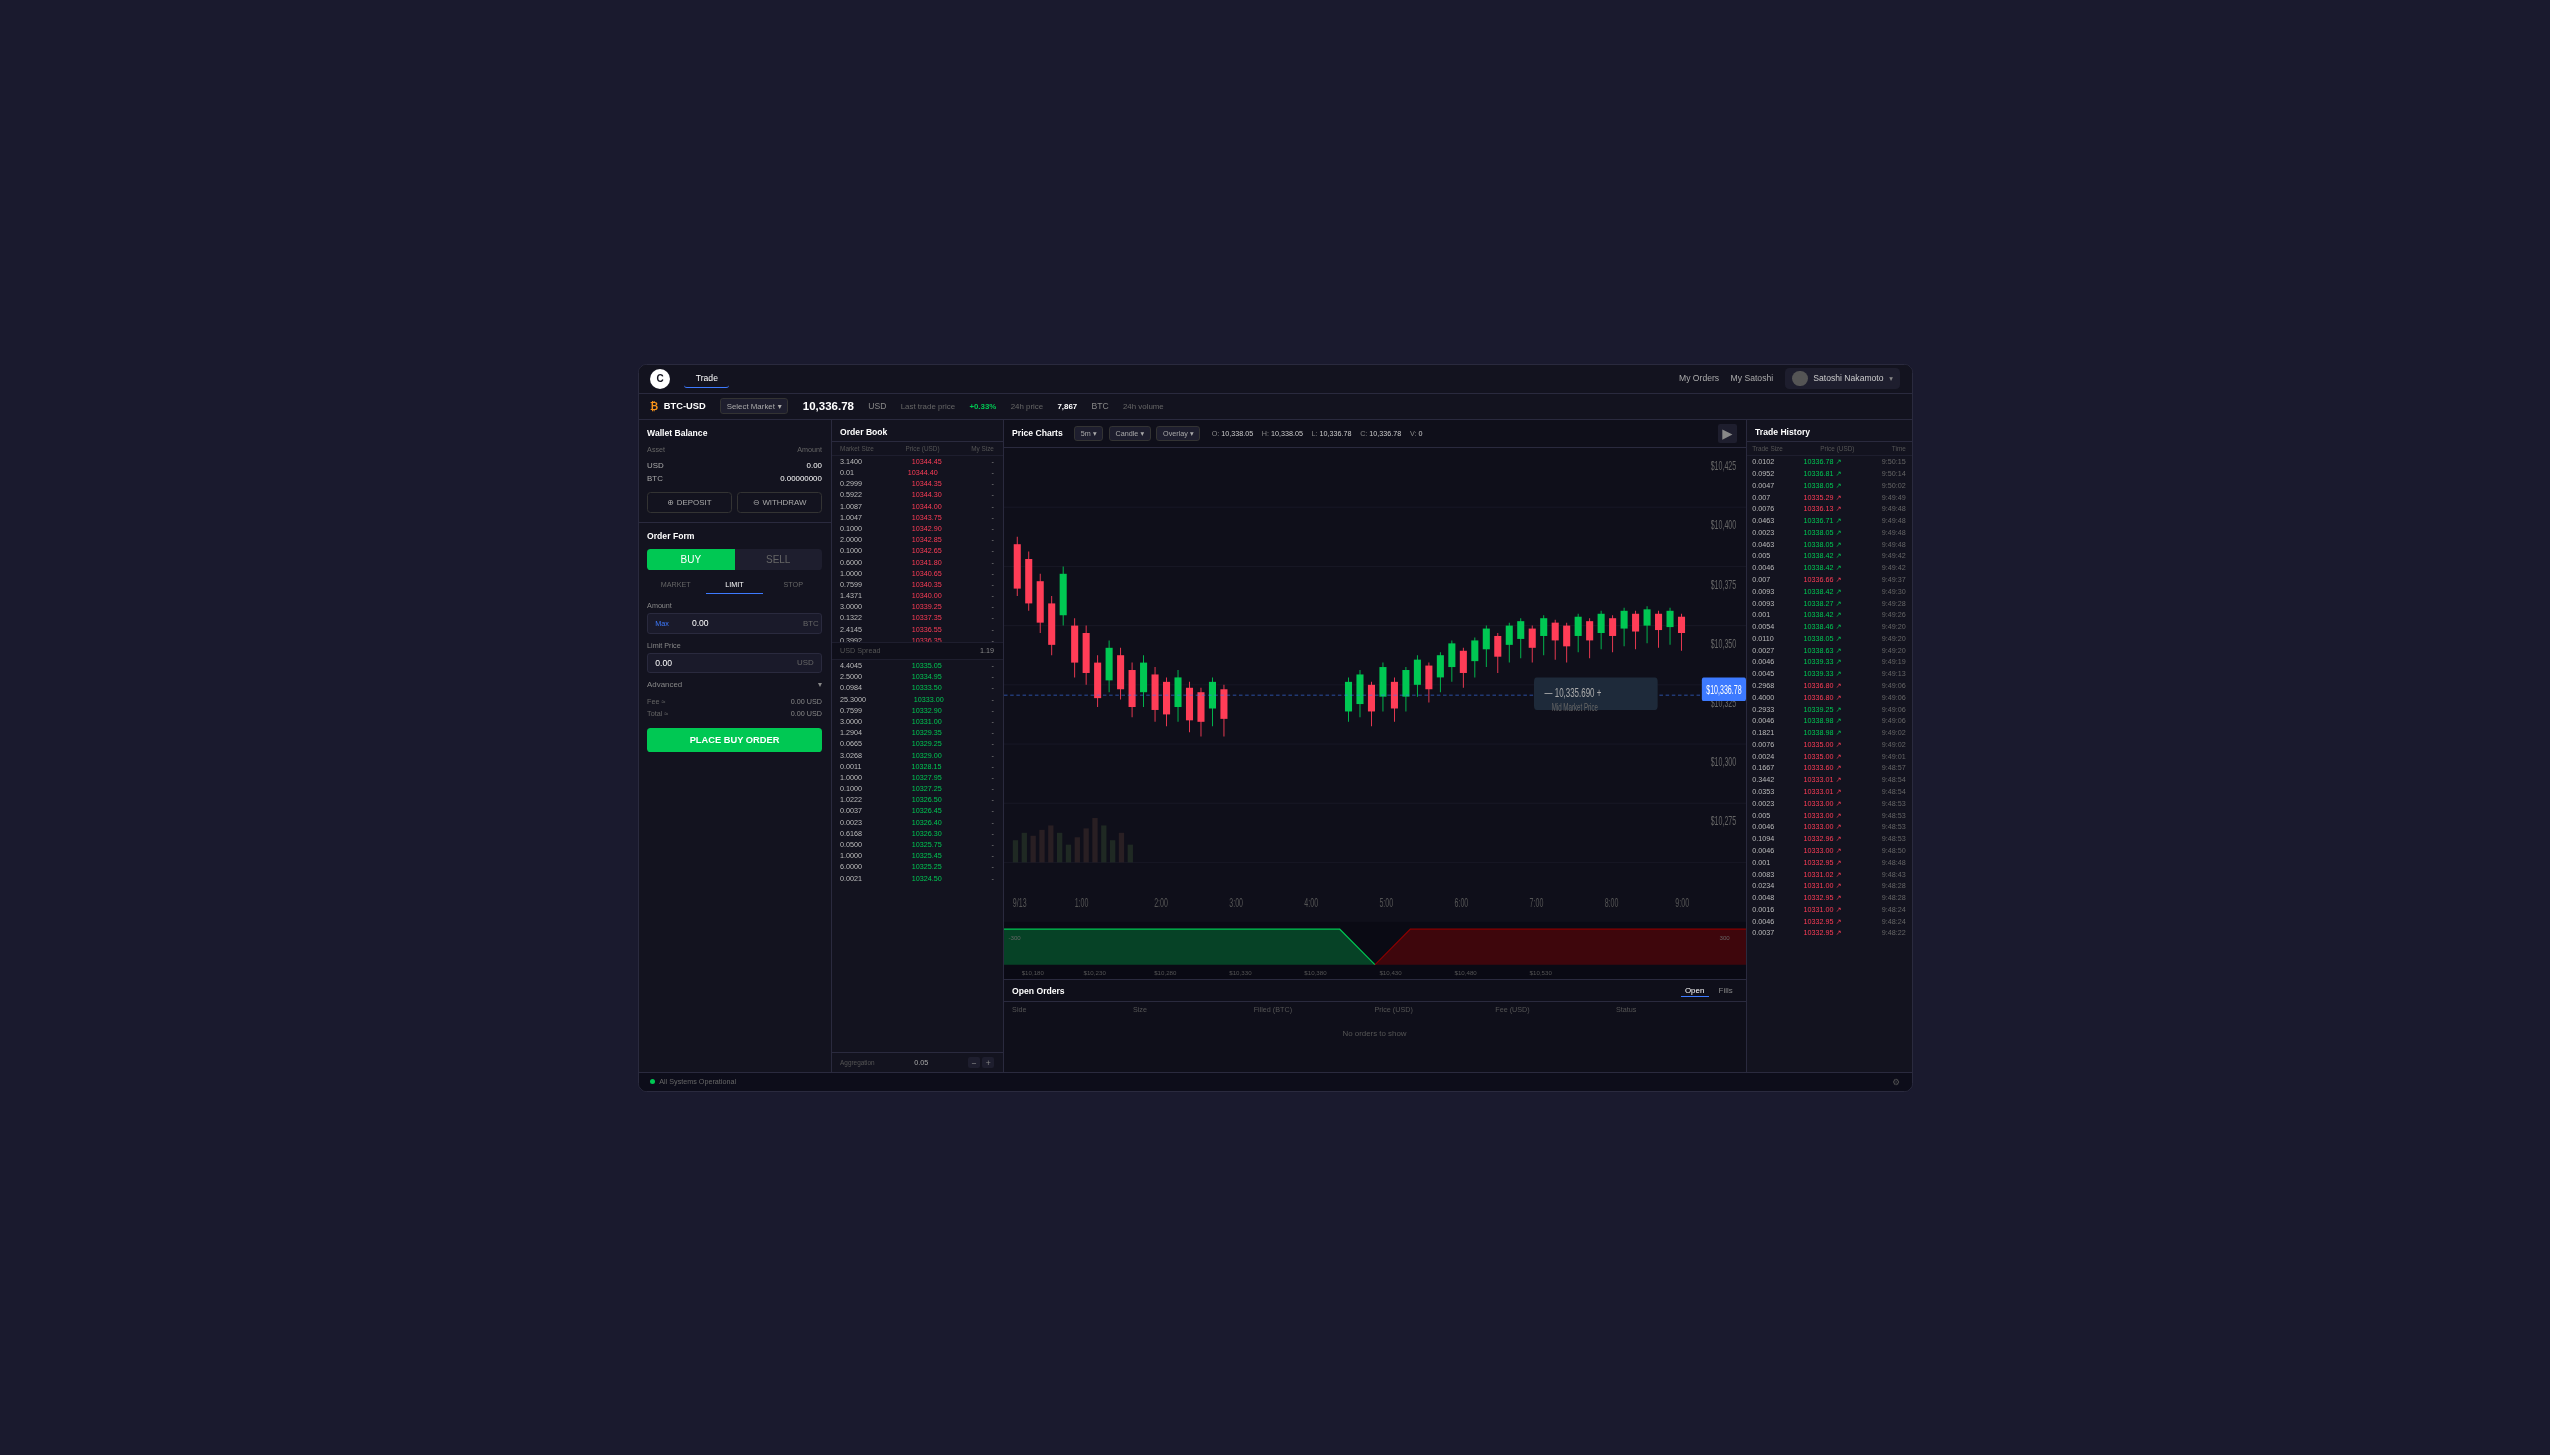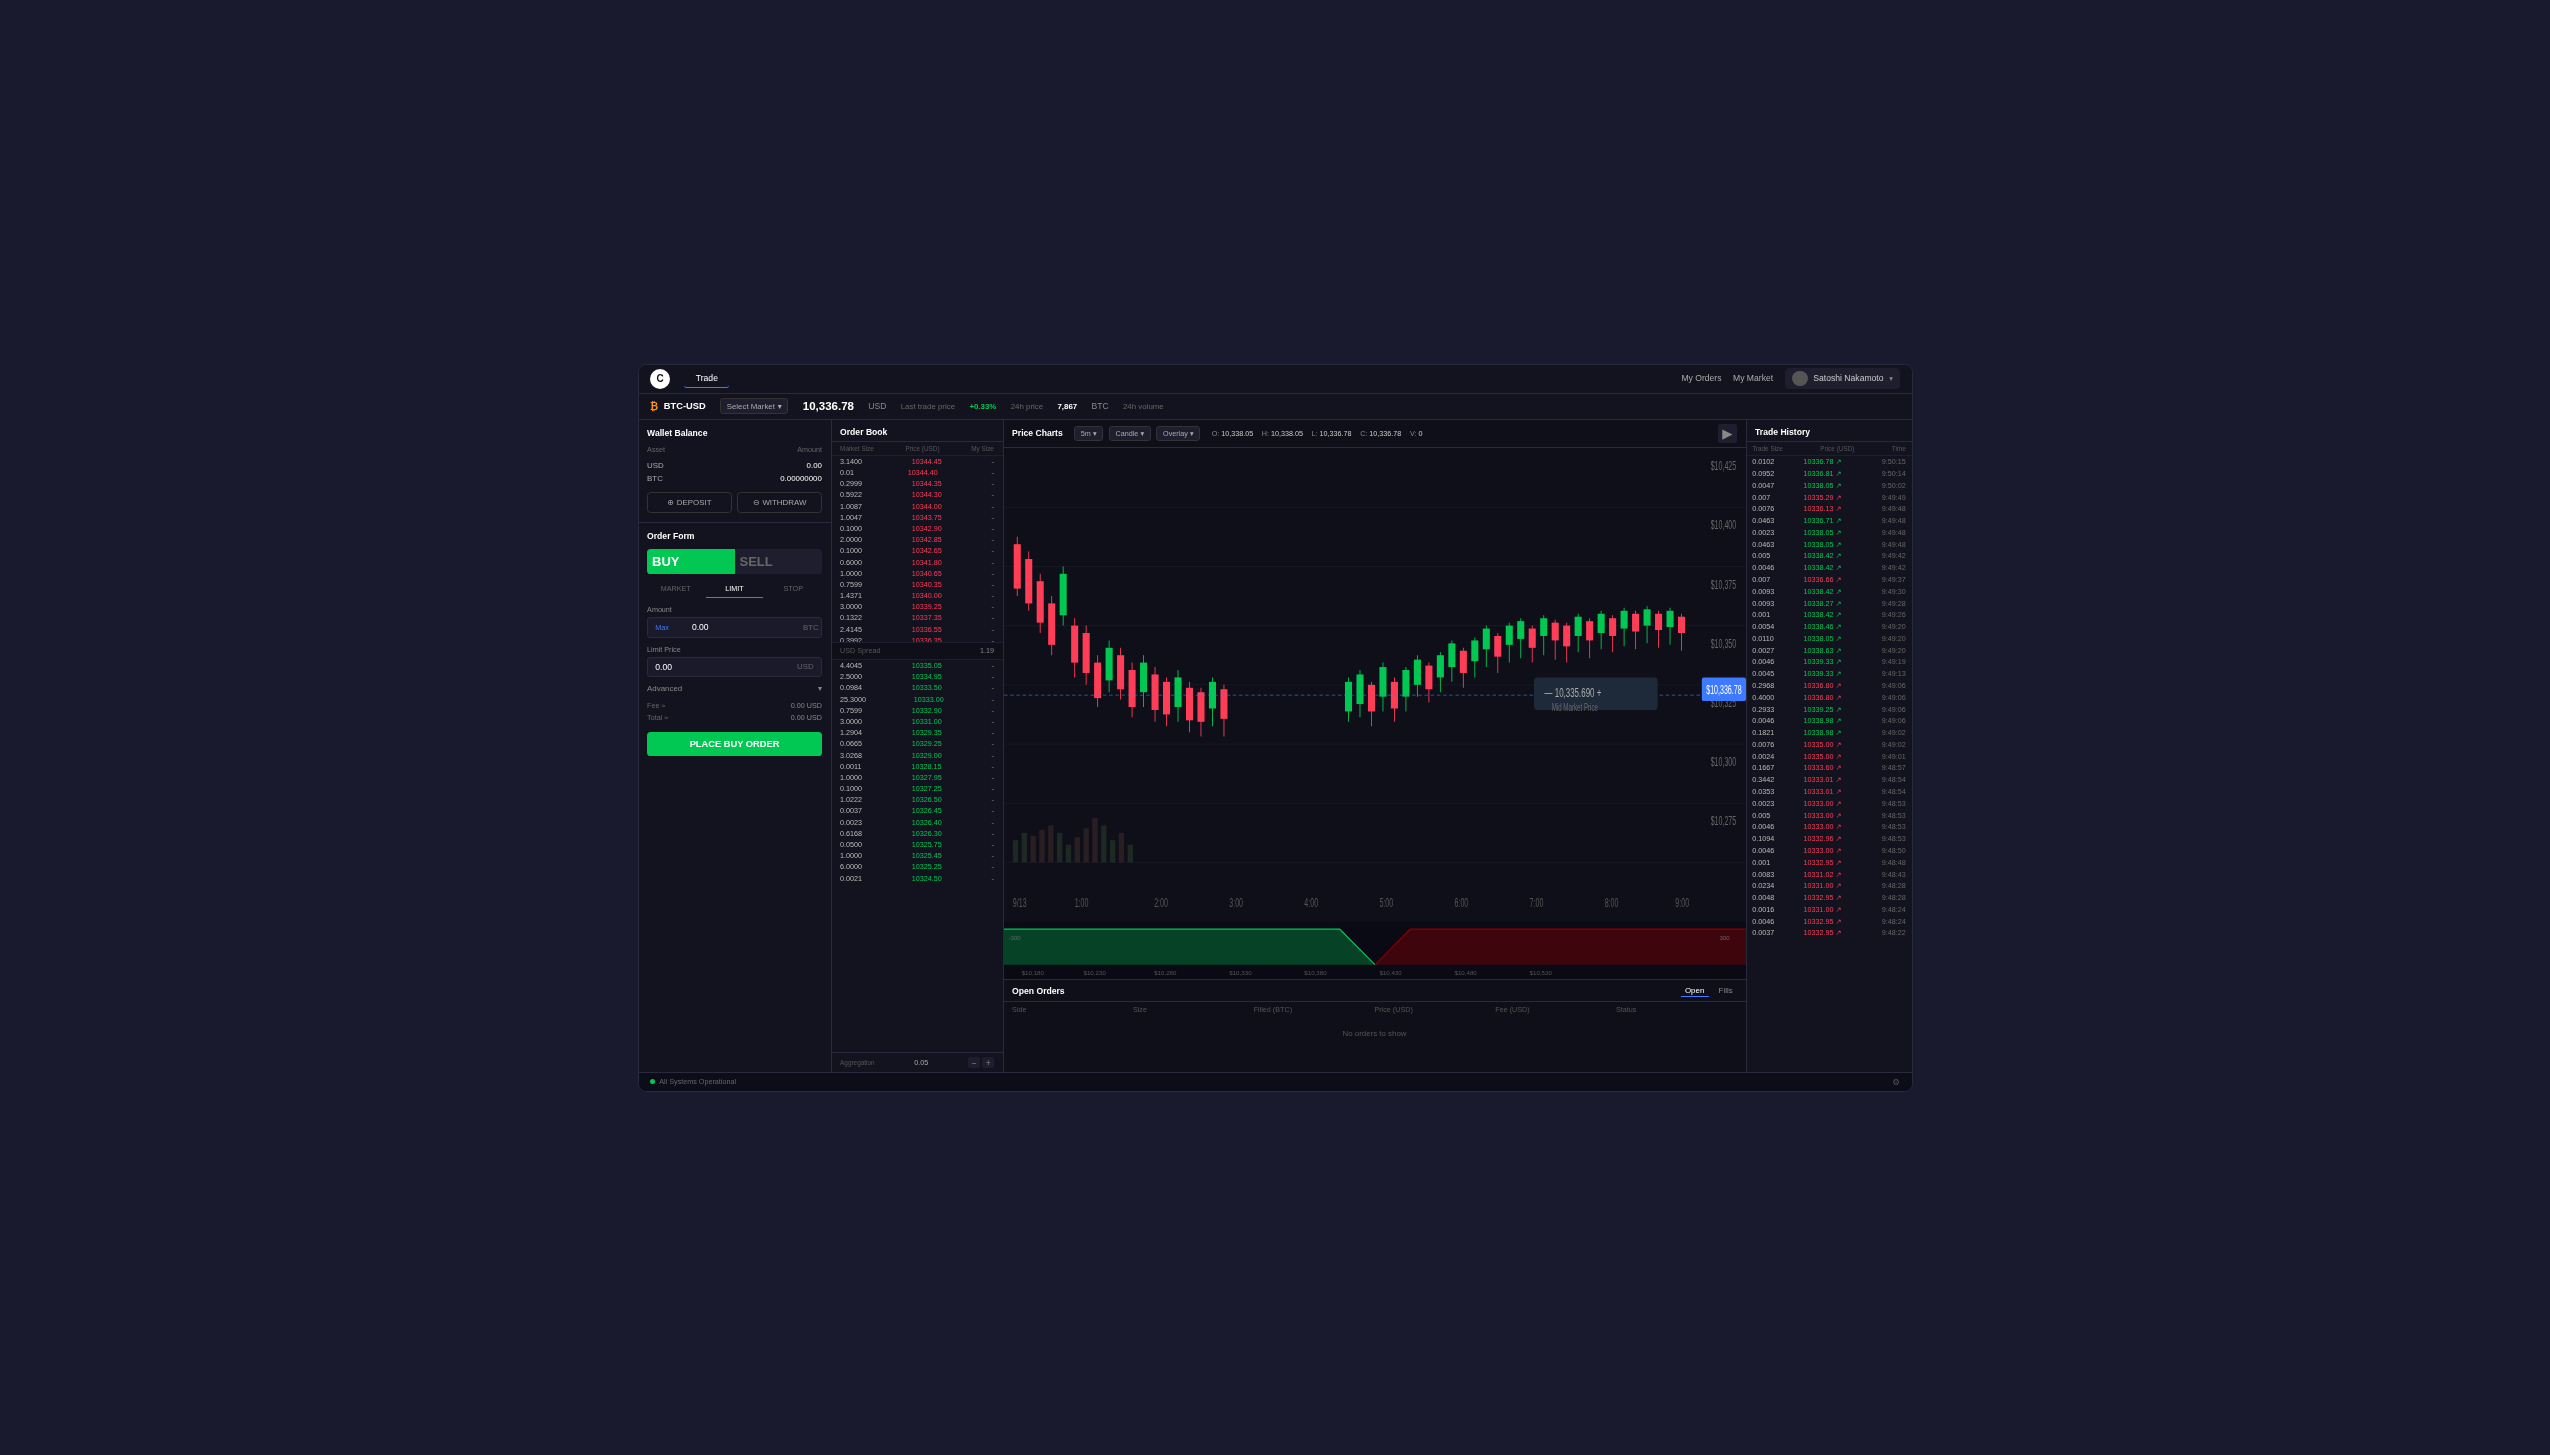--- a/index.html
+++ b/index.html
@@ -128,22 +128,22 @@
       background: transparent; border: 0.7px solid #333;
       color: #aaa; font-size: 7.9px; cursor: pointer;
       display: flex; align-items: center; justify-content: center; gap: 2.9px;
     }
 
     
     .order-form { padding: 8.6px; flex: 1; overflow-y: auto; }
     .order-form-title { color: #fff; font-size: 8.6px; font-weight: 600; margin-bottom: 7.2px; }
     .buy-sell-tabs { display: flex; margin-bottom: 7.2px; border-radius: 3.6px; overflow: hidden; }
     .bs-tab {
-      flex: 1; padding: 5px; text-align: left;
-      font-size: 13px; font-weight: 700; cursor: pointer;
+      flex: 1; padding: 5px; text-align: center;
+      font-size: 10px; font-weight: 400; cursor: pointer;
       background: #1e1e2e; color: #666;
     }
     .bs-tab.buy.active { background: #00c853; color: #fff; }
     .order-type-tabs { display: flex; margin-bottom: 7.2px; gap: 1.4px; }
     .ot-tab {
       flex: 1; padding: 3.6px; text-align: center;
       font-size: 7.2px; color: #666; cursor: pointer;
       border-bottom: 1.4px solid transparent;
     }
     .ot-tab.active { color: #fff; border-bottom: 1.4px solid #3d7aff; }
@@ -334,21 +334,21 @@
 
   <div class="top-nav">
     <div class="logo">
       <span>C</span>
     </div>
     <div class="nav-tabs">
       <div class="nav-tab active">Trade</div>
     </div>
     <div class="nav-right">
       <span class="nav-link">My Orders</span>
-      <span class="nav-link">My Market</span>
+      <span class="nav-link">My Satoshi</span>
       <div class="user-area">
         <div class="avatar"></div>
         <span style="color:#ccc;font-size:8.6px;">Satoshi Nakamoto</span>
         <span class="chevron">▾</span>
       </div>
     </div>
   </div>
 
   <div class="ticker-bar">
     <div class="ticker-pair">

